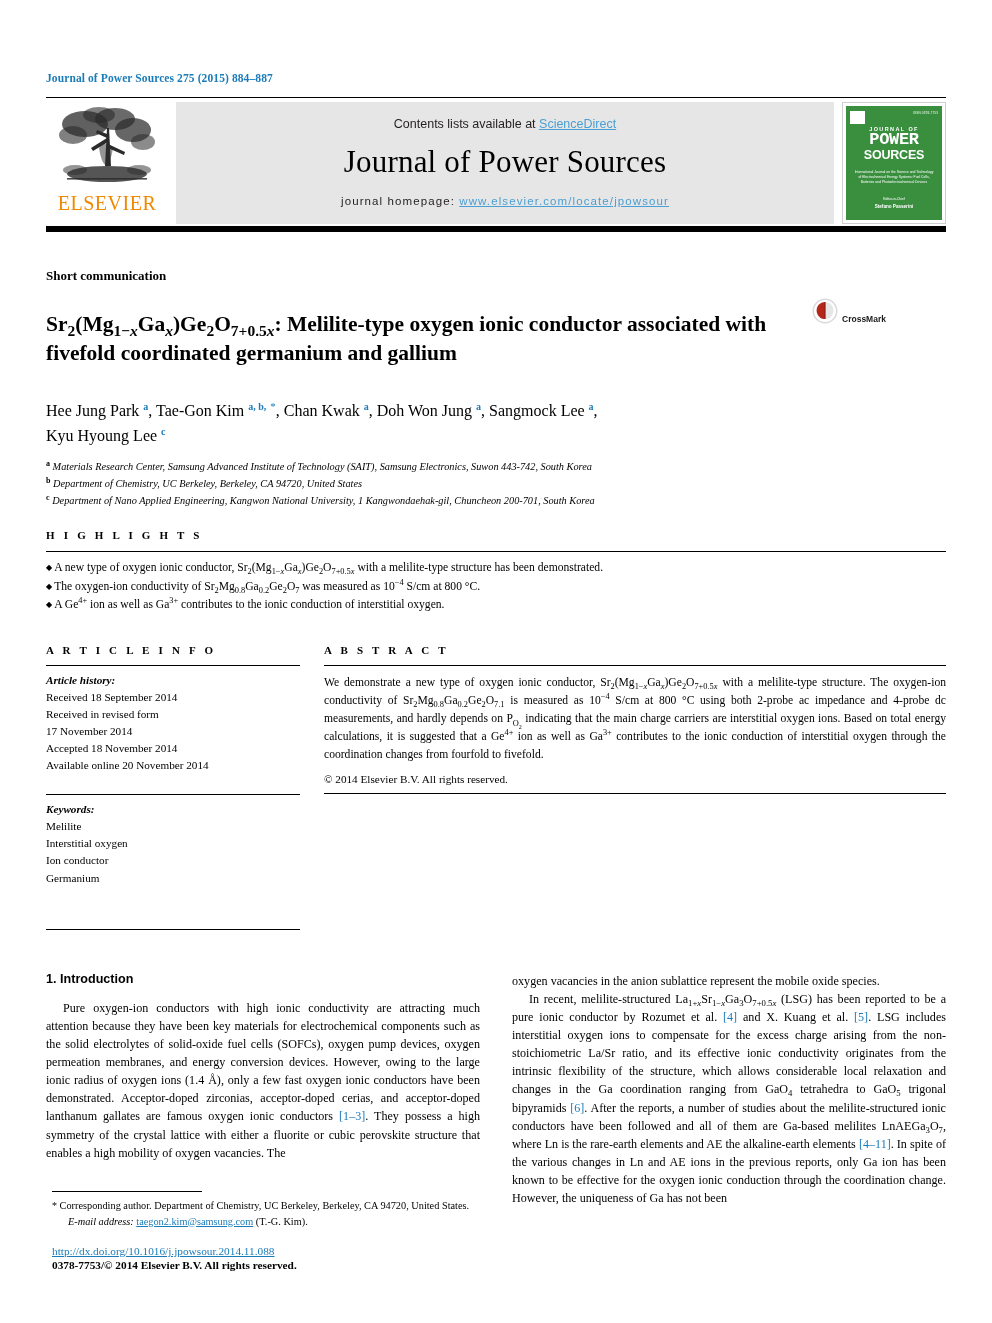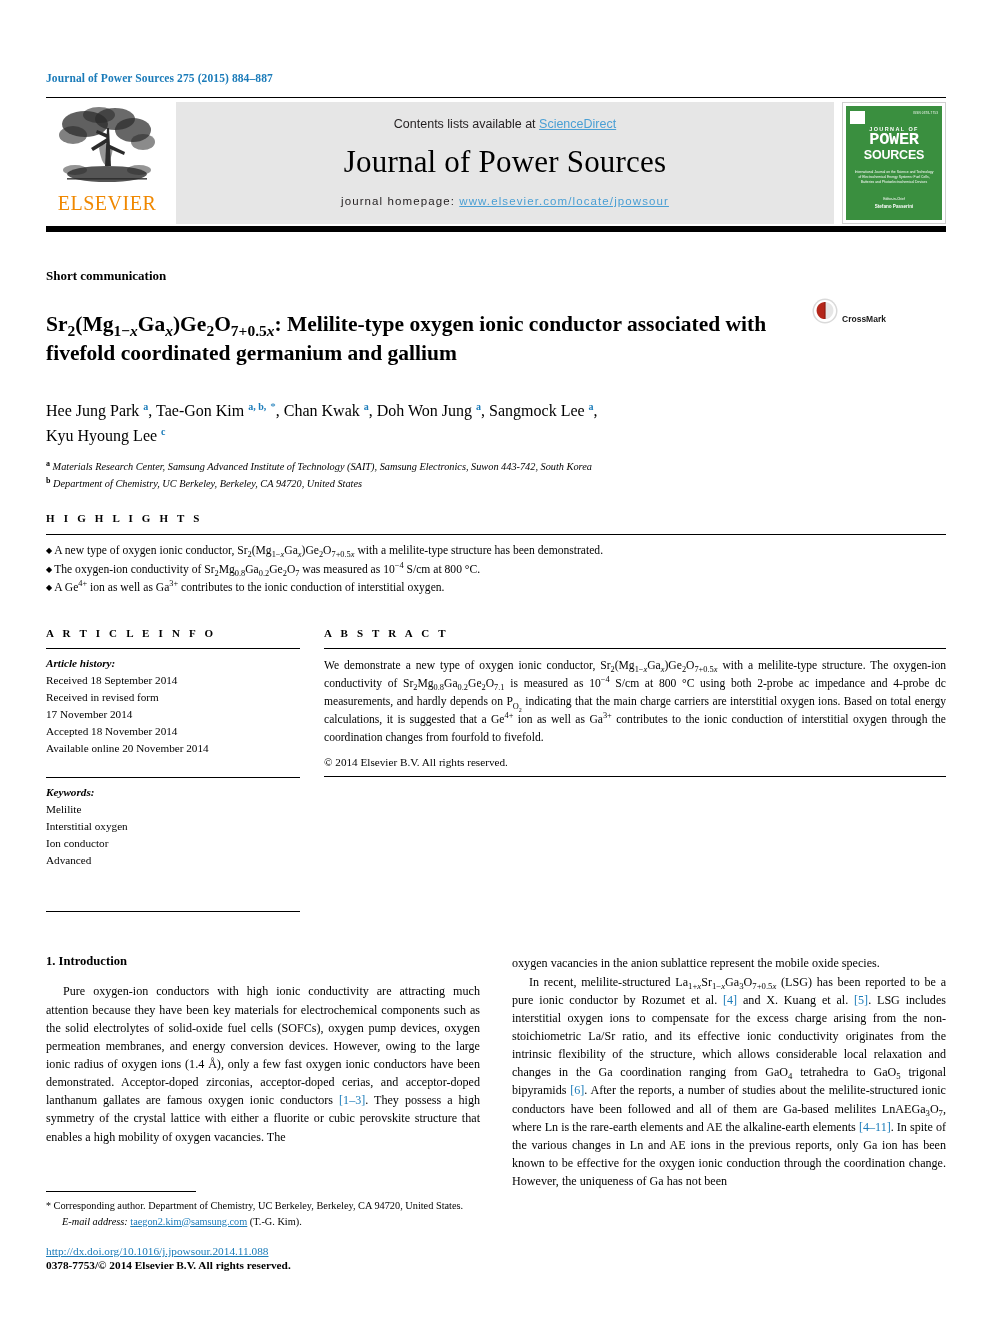--- a/index.html
+++ b/index.html
@@ -202,38 +202,38 @@
     font-family: "Liberation Serif", serif;
     font-size: 11.2px;
     margin-top: 9px;
   }
   .abs-rule-bottom { border-top: 1.4px solid #000; margin-top: 8px; }
 
   
   .body-cols { display: flex; margin-top: 42px; gap: 32px; }
   .bcol { flex: 1 1 0; min-width: 0; }
   .sec-heading {
-    font-family: Liberation Serif, serif;
+    font-family: Liberation Sans, sans-serif;
     font-size: 12.6px;
     font-weight: bold;
     margin-bottom: 13px;
   }
   .para {
     font-family: "Liberation Serif", serif;
     font-size: 12.1px;
     line-height: 1.5;
     text-align: justify;
     text-indent: 17px;
     margin: 0;
   }
   .para.cont { text-indent: 0; }
   .ref { color: #1a7bb9; }
 
   
-  .footnote-wrap { position: absolute; left: 46px; bottom: 52px; width: 438px; }
+  .footnote-wrap { position: absolute; left: 52px; bottom: 52px; width: 438px; }
   .fn-rule { border-top: 1px solid #000; width: 150px; margin-bottom: 6px; }
   .fn-text {
     font-family: "Liberation Serif", serif;
     font-size: 10.3px;
     line-height: 1.5;
     text-align: justify;
   }
   .fn-star { font-size: 10px; }
   .fn-email-label { font-style: italic; }
   .fn-link { color: #1a7bb9; }
@@ -344,20 +344,21 @@
     <span>Tae-Gon Kim <span class="sup">a, b,</span> <span class="sup-star">*</span></span>,
     <span>Chan Kwak <span class="sup">a</span></span>,
     <span>Doh Won Jung <span class="sup">a</span></span>,
     <span>Sangmock Lee <span class="sup">a</span></span>,<br>
     <span>Kyu Hyoung Lee <span class="sup">c</span></span>
   </div>
 
   <div class="affiliations">
     <div class="affil"><span class="amark">a</span> <span>Materials Research Center, Samsung Advanced Institute of Technology (SAIT), Samsung Electronics, Suwon 443-742, South Korea</span></div>
     <div class="affil"><span class="amark">b</span> <span>Department of Chemistry, UC Berkeley, Berkeley, CA 94720, United States</span></div>
+    <div class="affil"><span class="amark">c</span> <span>Department of Nano Applied Engineering, Kangwon National University, 1 Kangwondaehak-gil, Chuncheon 200-701, South Korea</span></div>
   </div>
 
   <div class="highlights">
     <div class="sec-label">H I G H L I G H T S</div>
     <div class="hl-rule"></div>
     <div class="hl-item"><span class="hl-bullet">◆</span><span>A new type of oxygen ionic conductor, Sr<sub>2</sub>(Mg<sub>1−<i>x</i></sub>Ga<sub><i>x</i></sub>)Ge<sub>2</sub>O<sub>7+0.5<i>x</i></sub> with a melilite-type structure has been demonstrated.</span></div>
     <div class="hl-item"><span class="hl-bullet">◆</span><span>The oxygen-ion conductivity of Sr<sub>2</sub>Mg<sub>0.8</sub>Ga<sub>0.2</sub>Ge<sub>2</sub>O<sub>7</sub> was measured as 10<sup>−4</sup> S/cm at 800 °C.</span></div>
     <div class="hl-item"><span class="hl-bullet">◆</span><span>A Ge<sup>4+</sup> ion as well as Ga<sup>3+</sup> contributes to the ionic conduction of interstitial oxygen.</span></div>
   </div>
 
@@ -373,21 +374,21 @@
         <span>17 November 2014</span><br>
         <span>Accepted 18 November 2014</span><br>
         <span>Available online 20 November 2014</span>
       </div>
       <div class="kw-rule-top"></div>
       <div class="info-body">
         <span class="ital">Keywords:</span><br>
         <span>Melilite</span><br>
         <span>Interstitial oxygen</span><br>
         <span>Ion conductor</span><br>
-        <span>Advanced</span>
+        <span>Germanium</span>
       </div>
       <div class="kw-rule-bottom"></div>
     </div>
 
     <div class="col-abstract">
       <div class="sec-label">A B S T R A C T</div>
       <div class="abs-rule"></div>
       <div class="abs-text">We demonstrate a new type of oxygen ionic conductor, Sr<sub>2</sub>(Mg<sub>1−<i>x</i></sub>Ga<sub><i>x</i></sub>)Ge<sub>2</sub>O<sub>7+0.5<i>x</i></sub> with a melilite-type structure. The oxygen-ion conductivity of Sr<sub>2</sub>Mg<sub>0.8</sub>Ga<sub>0.2</sub>Ge<sub>2</sub>O<sub>7.1</sub> is measured as 10<sup>−4</sup> S/cm at 800 °C using both 2-probe ac impedance and 4-probe dc measurements, and hardly depends on P<sub>O<sub>2</sub></sub> indicating that the main charge carriers are interstitial oxygen ions. Based on total energy calculations, it is suggested that a Ge<sup>4+</sup> ion as well as Ga<sup>3+</sup> contributes to the ionic conduction of interstitial oxygen through the coordination changes from fourfold to fivefold.</div>
       <div class="abs-copy">© 2014 Elsevier B.V. All rights reserved.</div>
       <div class="abs-rule-bottom"></div>

